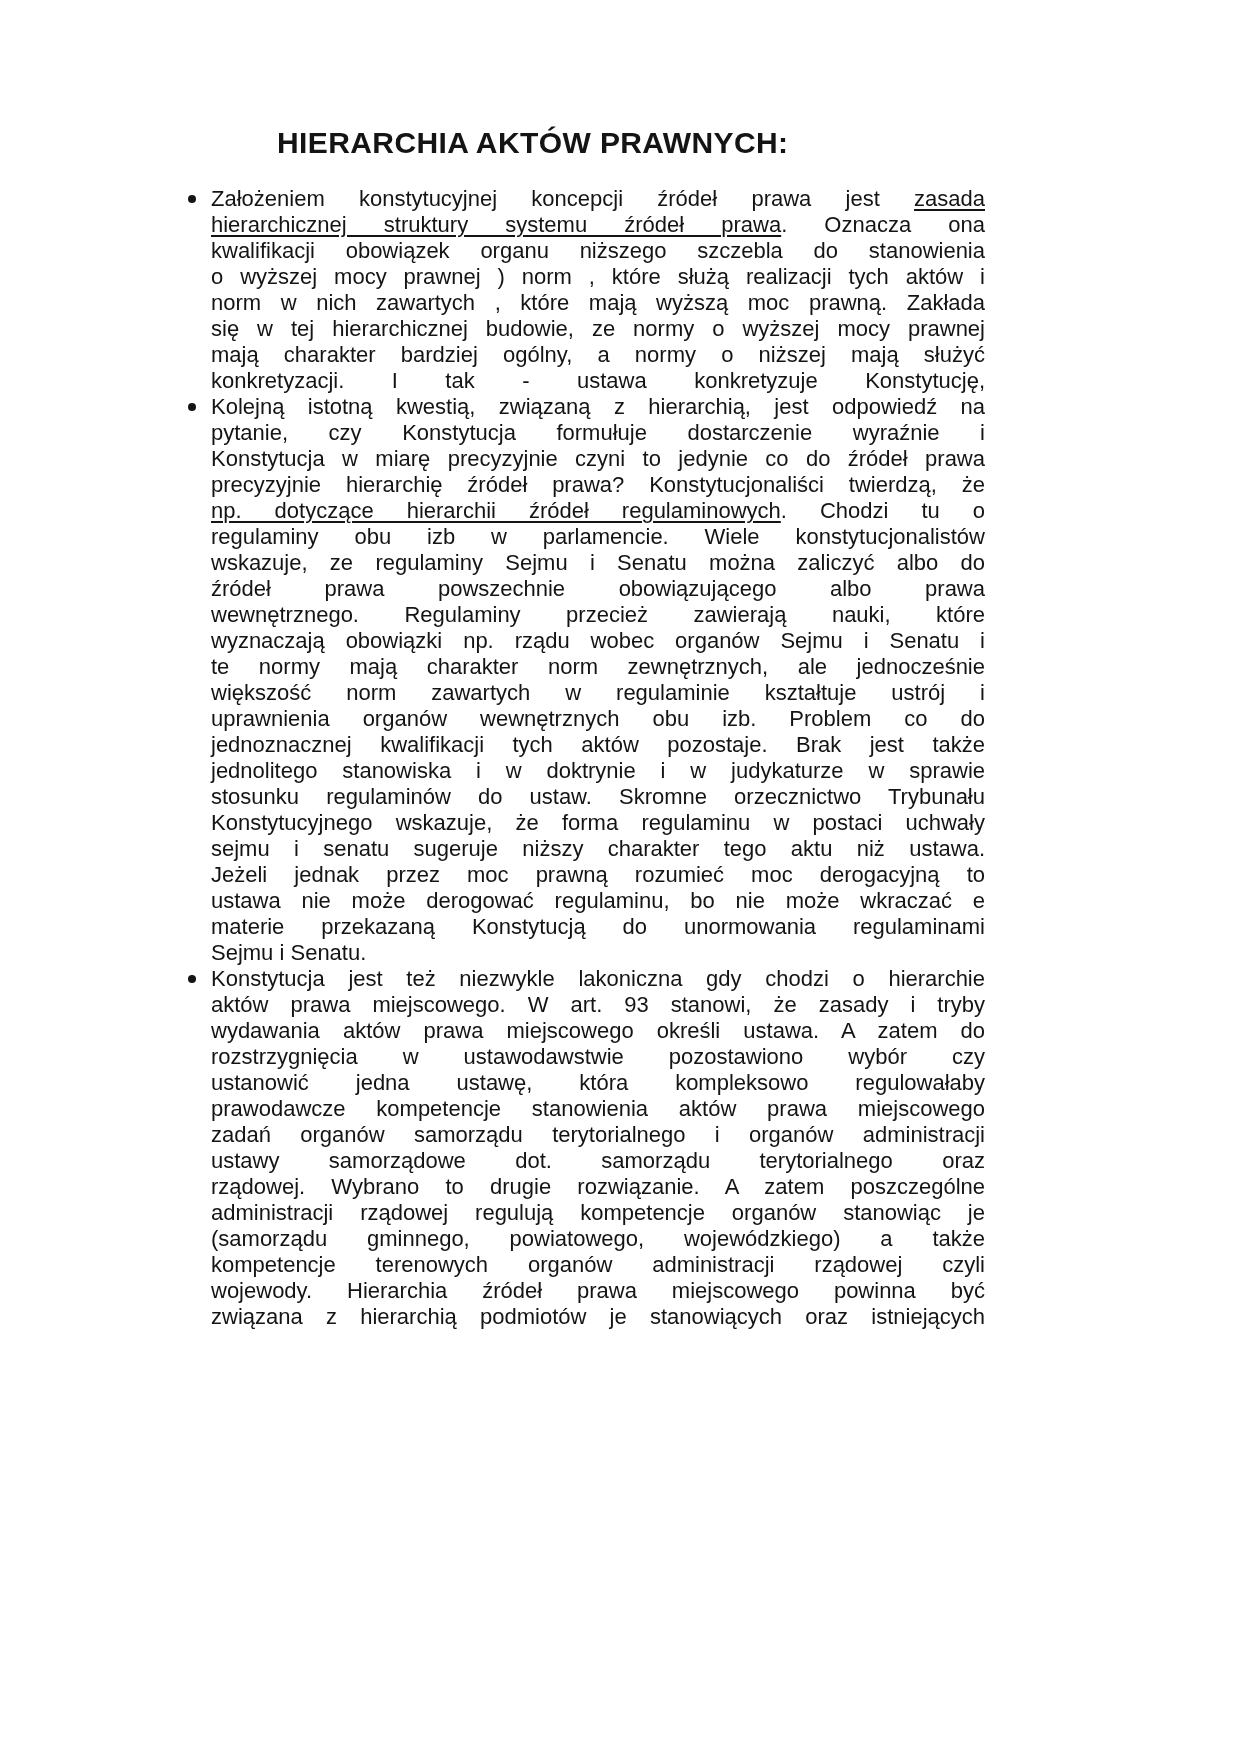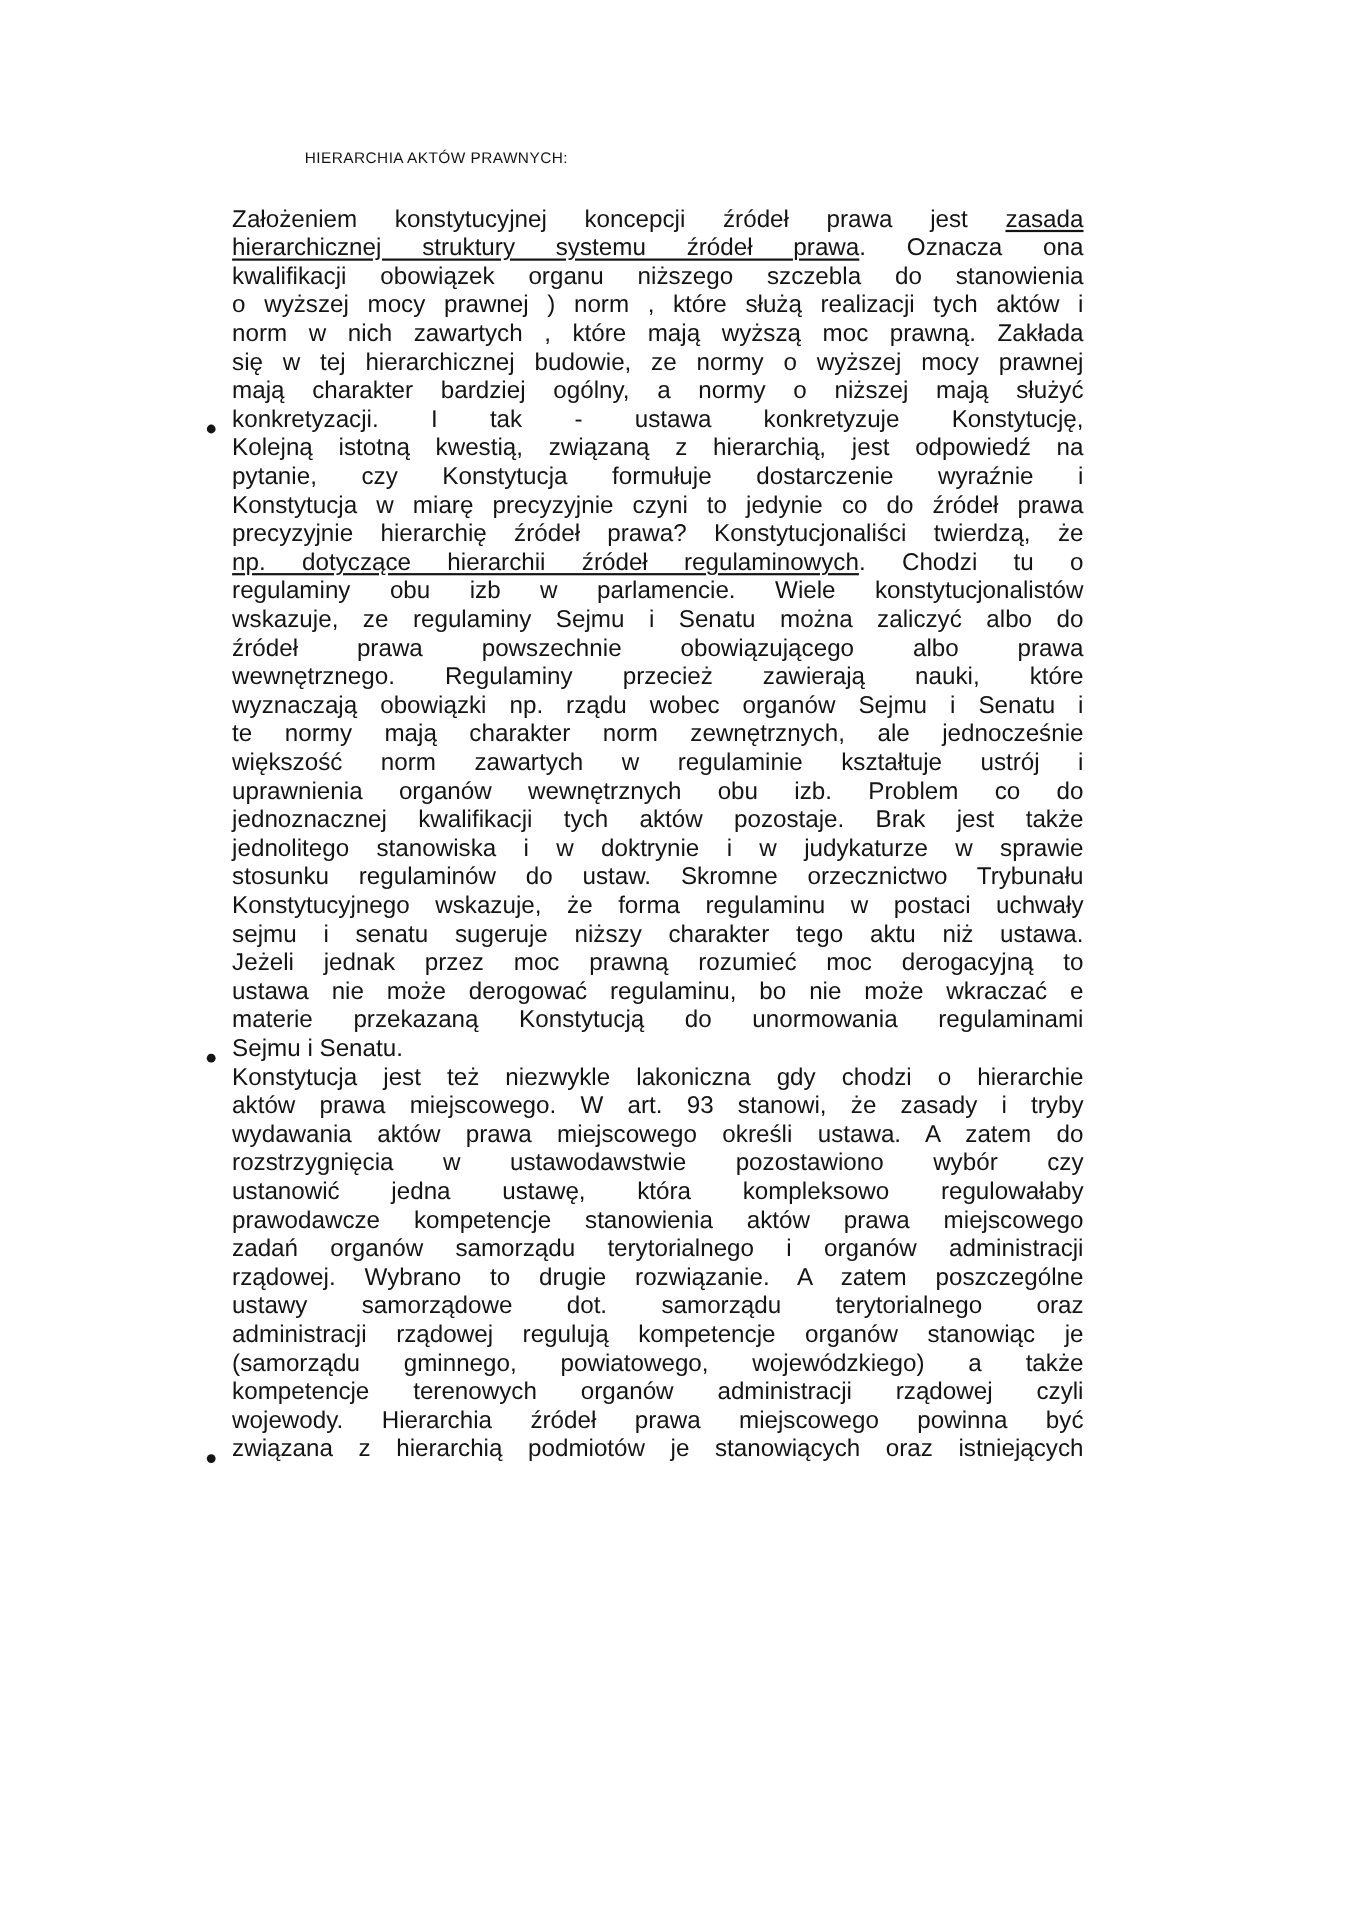--- a/index.html
+++ b/index.html
@@ -11,30 +11,30 @@
     width: 1240px;
     height: 1754px;
     font-family: "Liberation Sans", sans-serif;
     color: #141414;
     overflow: hidden;
   }
   .page {
     padding: 130px 255px 0 183px; 
   }
   .title {
-    font-size: 14px;
+    font-size: 30px;
     line-height: 26px;
-    font-weight: normal;
+    font-weight: bold;
     letter-spacing: 0.4px;
     margin: 0 0 30px 94px;
   }
   .bullets { }
   .bullet-row {
     display: flex;
-    align-items: flex-end;
+    align-items: flex-start;
   }
   .marker-col {
     flex: 0 0 28px;
     width: 28px;
   }
   .dot {
     width: 8px;
     height: 8px;
     border-radius: 50%;
     background: #141414;
@@ -114,22 +114,22 @@
           <div class="dot"></div>
         </div>
         <div class="lines">
           <div class="line"><span>Konstytucja jest też niezwykle lakoniczna gdy chodzi o hierarchie</span></div>
           <div class="line"><span>aktów prawa miejscowego. W art. 93 stanowi, że zasady i tryby</span></div>
           <div class="line"><span>wydawania aktów prawa miejscowego określi ustawa. A zatem do</span></div>
           <div class="line"><span>rozstrzygnięcia w ustawodawstwie pozostawiono wybór czy</span></div>
           <div class="line"><span>ustanowić jedna ustawę, która kompleksowo regulowałaby</span></div>
           <div class="line"><span>prawodawcze kompetencje stanowienia aktów prawa miejscowego</span></div>
           <div class="line"><span>zadań organów samorządu terytorialnego i organów administracji</span></div>
+          <div class="line"><span>ustawy samorządowe dot. samorządu terytorialnego oraz</span></div>
           <div class="line"><span>rządowej. Wybrano to drugie rozwiązanie. A zatem poszczególne</span></div>
-          <div class="line"><span>ustawy samorządowe dot. samorządu terytorialnego oraz</span></div>
           <div class="line"><span>administracji rządowej regulują kompetencje organów stanowiąc je</span></div>
           <div class="line"><span>(samorządu gminnego, powiatowego, wojewódzkiego) a także</span></div>
           <div class="line"><span>kompetencje terenowych organów administracji rządowej czyli</span></div>
           <div class="line"><span>wojewody. Hierarchia źródeł prawa miejscowego powinna być</span></div>
           <div class="line"><span>związana z hierarchią podmiotów je stanowiących oraz istniejących</span></div>
         </div>
       </div>
     </div>
 </div>
 

